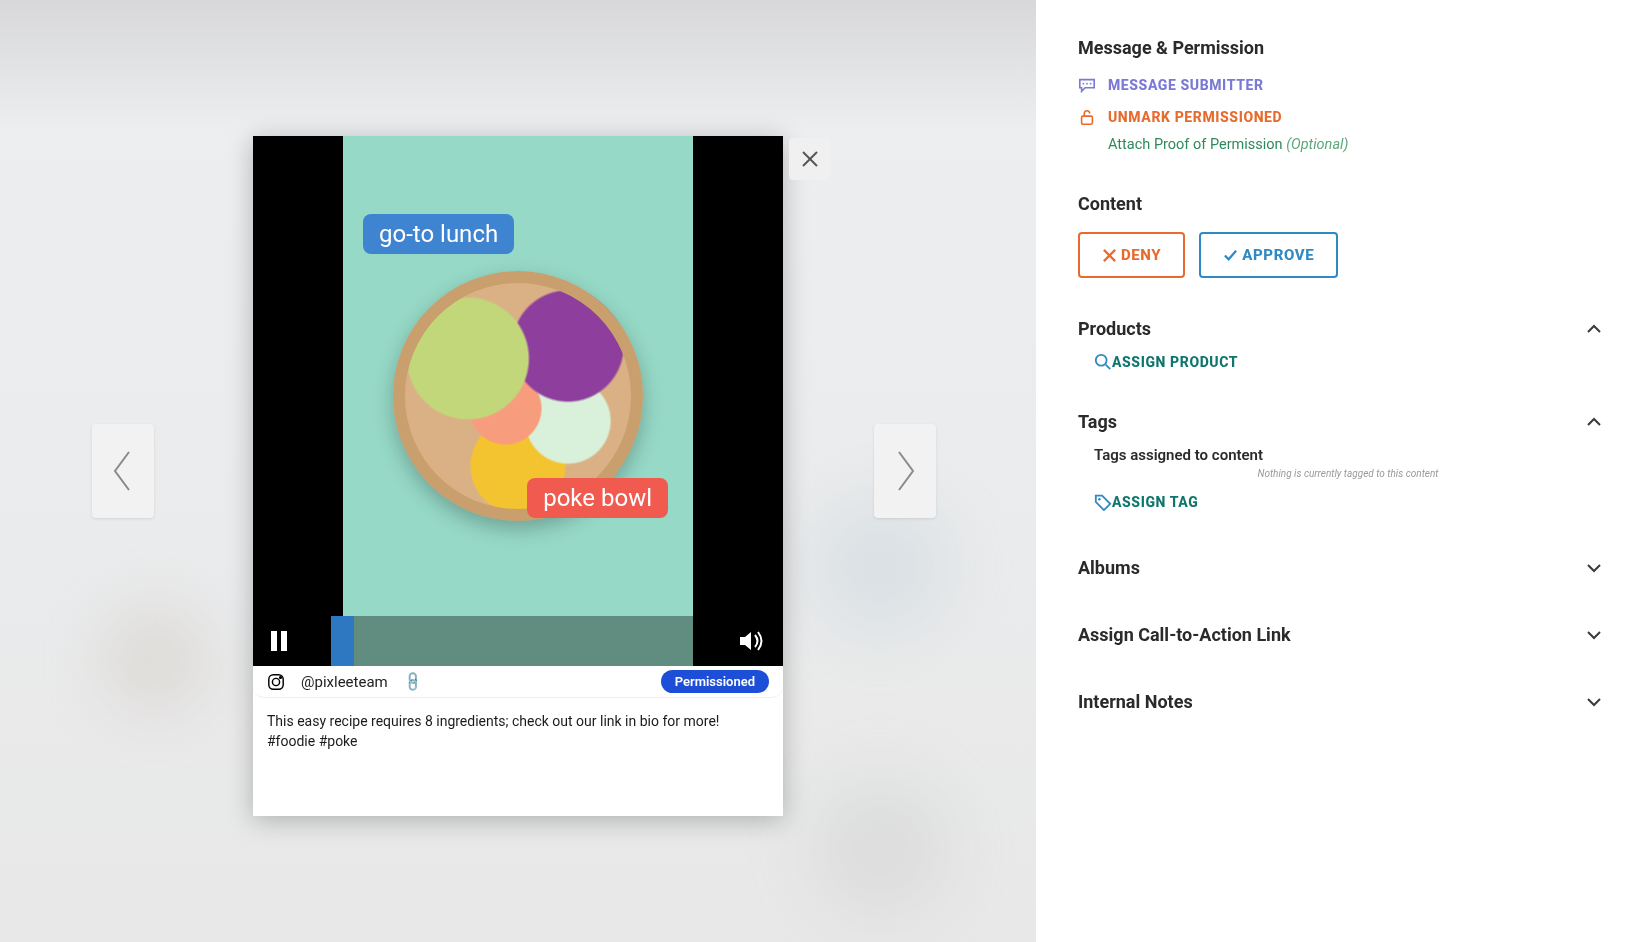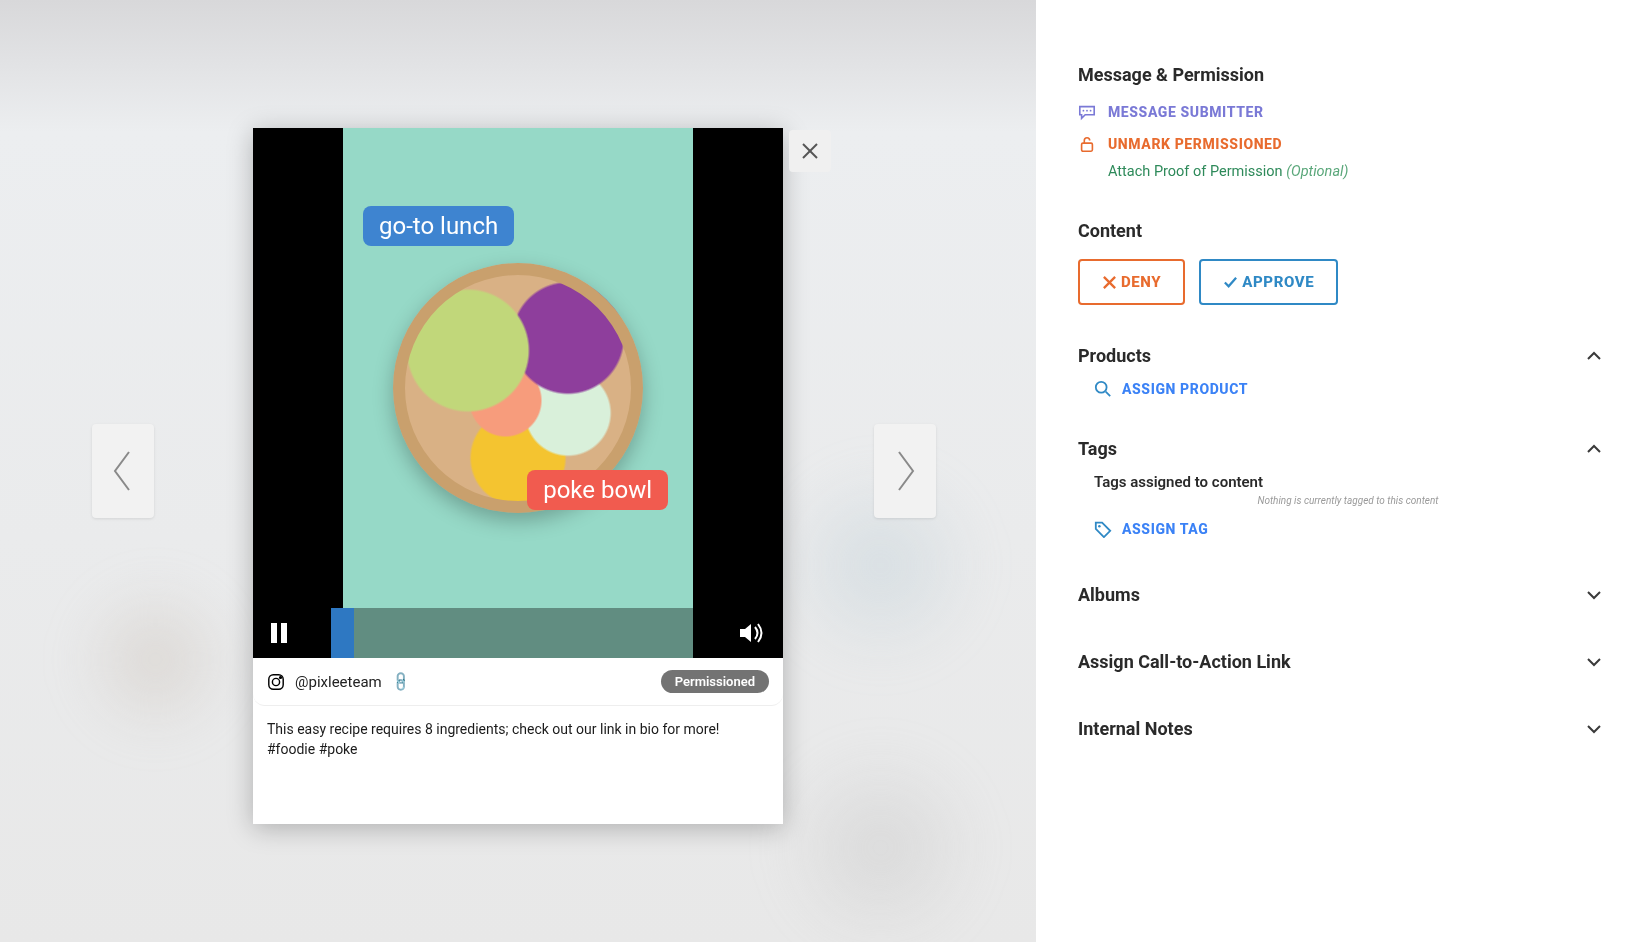--- a/index.html
+++ b/index.html
@@ -129,54 +129,54 @@
     position:relative;
   }
   .progress .bar {
     position:absolute; left:0; top:0; bottom:0;
     background:#2e78c2;
   }
   .volume { width:26px; height:24px; cursor:pointer; }
   .volume svg { fill:#fff; }
 
   .meta {
-    padding: 12px 14px;
-    display:flex;
-    align-items:center;
-    gap:10px;
+    padding: 4px 14px;
+    display:flex;
+    align-items:center;
+    gap:16px;
     border-bottom:1px solid #eee;
     border-radius:12px;
   }
   .ig-icon { width:18px; height:18px; }
   .ig-icon svg { stroke:#000; fill:none; stroke-width:1.6; }
   .handle { font-size:15px; color:#222; }
   .link-icon { font-size:14px; color:#888; transform:rotate(-45deg); }
   .perm-badge {
     margin-left:auto;
-    background:#737373;
+    background:#1d4ed8;
     color:#fff;
     font-size:13px;
     font-weight:600;
     padding:4px 14px;
     border-radius:14px;
   }
 
   .caption {
     padding: 14px 14px 60px;
     font-size:14px;
     line-height:1.4;
     color:#1b1b1b;
     min-height:118px;
   }
 
   
   .sidebar {
     width: 614px;
     background:#fff;
-    padding: 64px 48px 40px 42px;
+    padding: 37px 48px 40px 42px;
     overflow-y:auto;
     box-shadow: -2px 0 8px rgba(0,0,0,0.06);
   }
   .sec-title {
     font-size:18px;
     font-weight:700;
     color:#2a2a2a;
     margin-bottom:18px;
   }
   .link-row {
@@ -234,22 +234,22 @@
     font-size:18px;
     font-weight:700;
     color:#2a2a2a;
   }
   .chev { width:16px; height:16px; stroke:#3a3a3a; stroke-width:2; fill:none; }
 
   .sub-label { font-size:15px; font-weight:600; color:#2a2a2a; margin-left:16px; }
   .sub-empty { font-size:10px; font-style:italic; color:#9a9a9a; margin:4px 0 14px 16px;text-align:center; }
 
   .action-link {
-    display:flex; align-items:center; gap:10px;
-    color:#3b82f6;
+    display:flex; align-items:center; 
+    color:#0f766e;
     font-size:14px;
     font-weight:800;
     letter-spacing:.6px;
     cursor:pointer;
     margin-left:16px;
   }
   .action-link svg { width:18px; height:18px; stroke:#2f89c5; fill:none; stroke-width:2; }
 
   .collapsed-section {
     margin-top:46px;

